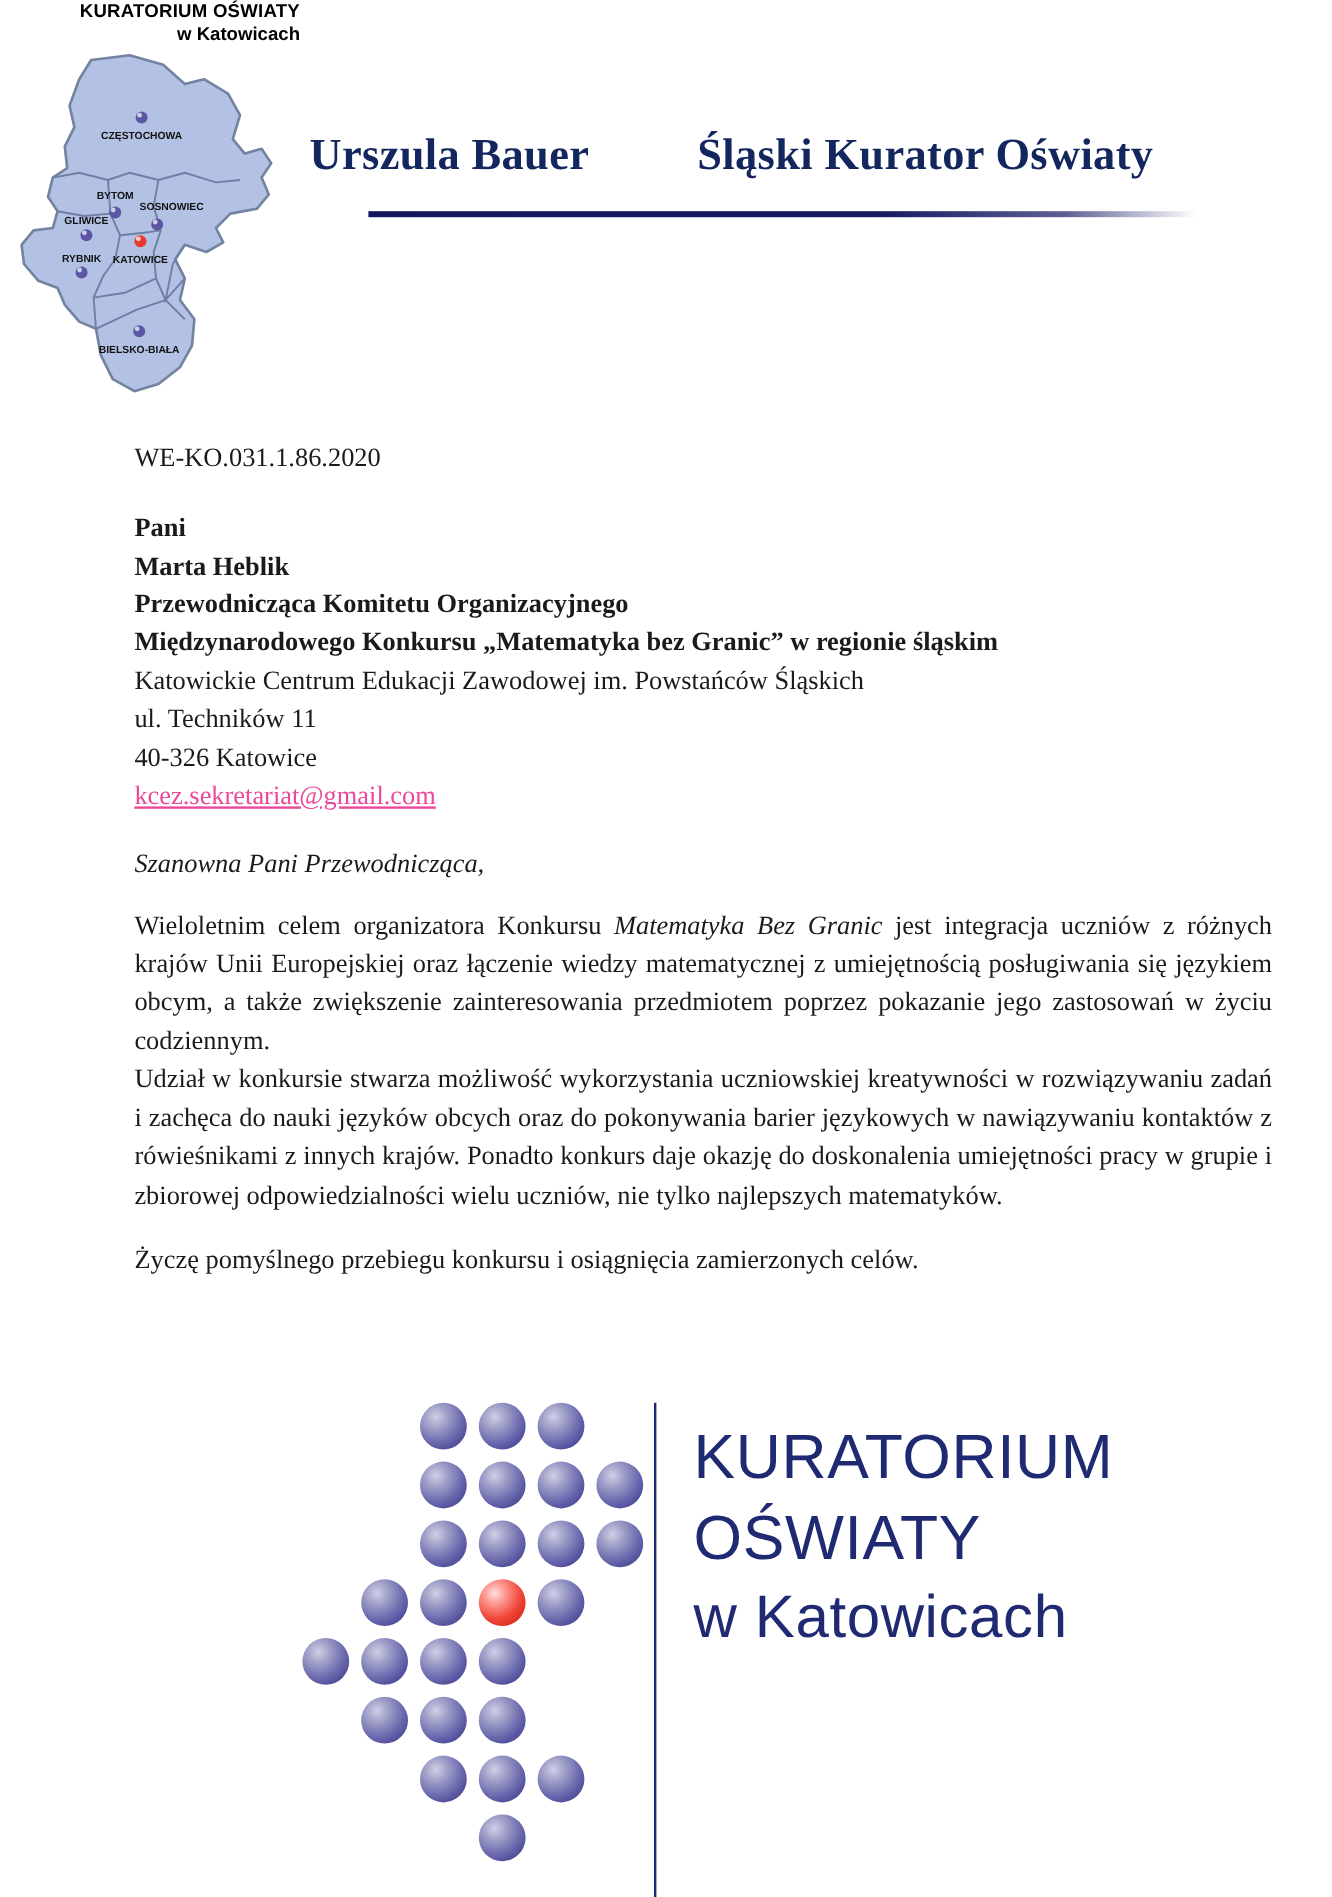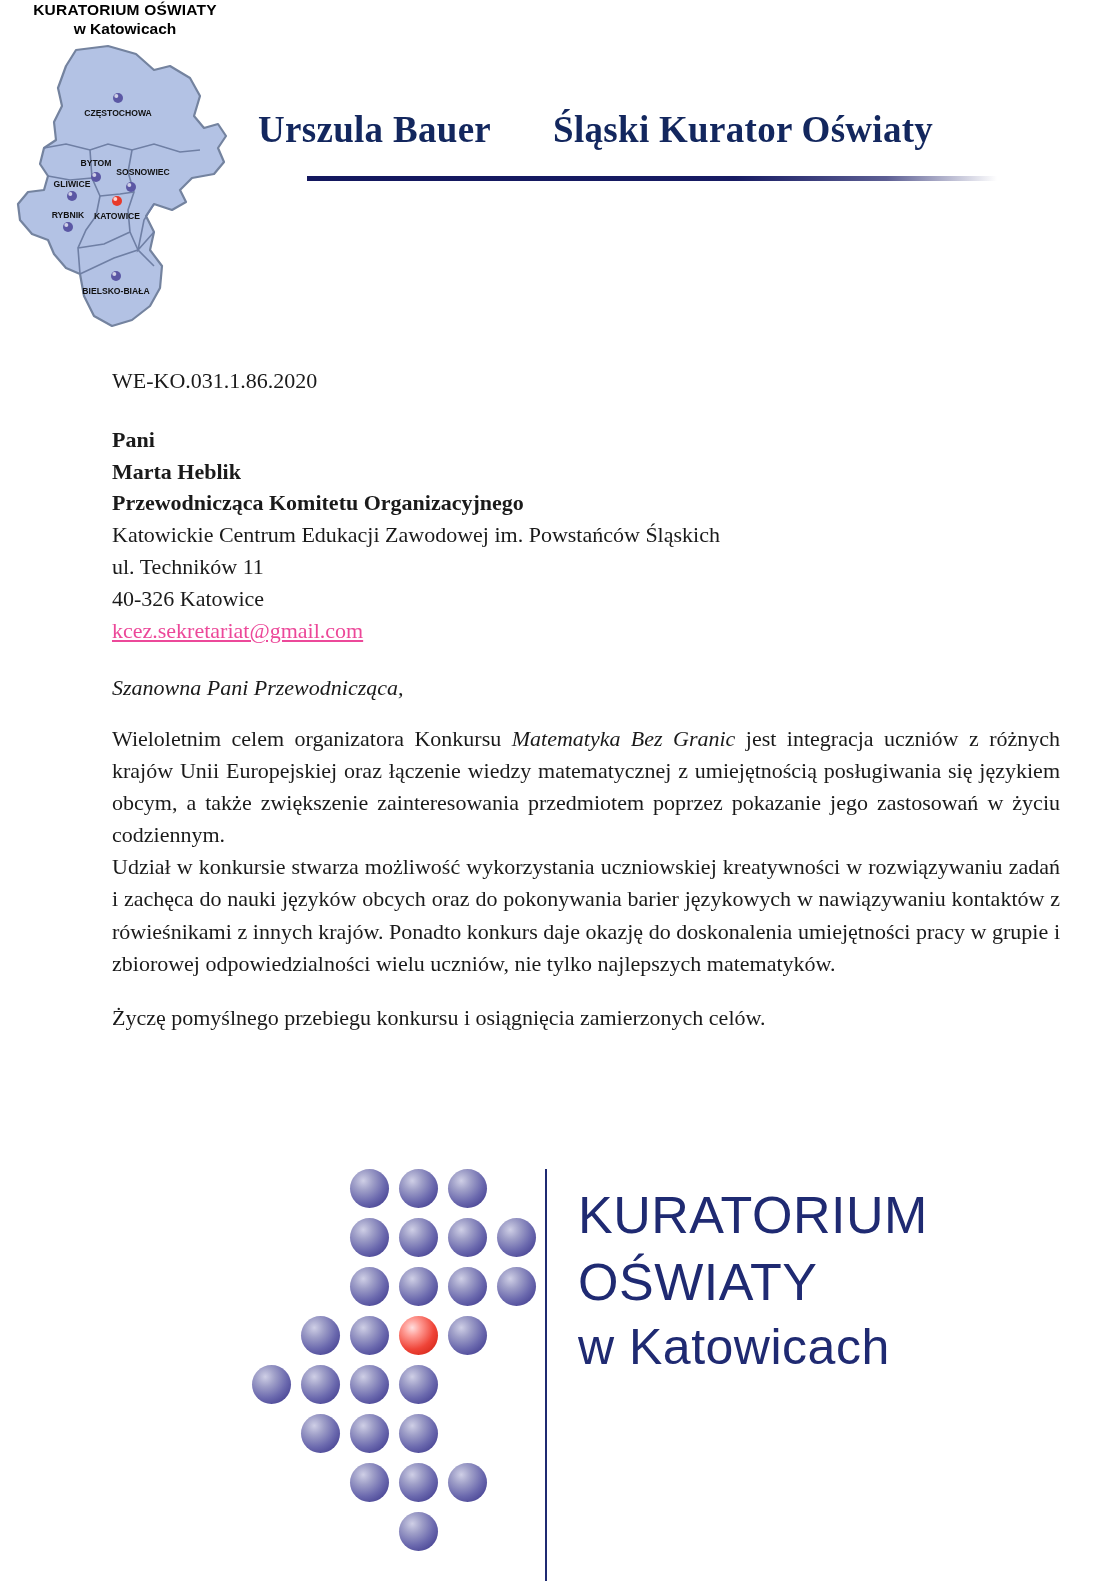--- a/index.html
+++ b/index.html
@@ -11,28 +11,28 @@
     position:relative;
     overflow:hidden;
   }
   .page{position:relative;width:1110px;height:1581px;}
 
   
   .lh-logo{position:absolute;left:0;top:0;width:250px;}
   .lh-title{
     font-family:"Liberation Sans", sans-serif;
     font-weight:bold;color:#000;
-    text-align:center;line-height:1.25;
+    text-align:right;line-height:1.25;
   }
   .lh-title .l1{display:block;font-size:15.5px;letter-spacing:.2px;}
   .lh-title .l2{display:block;font-size:15.5px;}
   .lh-map{position:absolute;left:4px;top:44px;width:240px;height:290px;}
 
   .lh-names{position:absolute;left:258px;top:108px;width:740px;}
-  .lh-names .row{display:flex;align-items:baseline;}
+  .lh-names .row{display:flex;align-items:baseline;gap:28px;}
   .nm{
     font-family:"Liberation Serif", serif;
     font-weight:bold;font-size:37px;color:#13275e;
     letter-spacing:.3px;white-space:nowrap;
   }
   .nm.second{margin-left:62px;}
   .lh-rule{
     position:absolute;left:307px;top:176px;width:690px;height:5px;
     background:linear-gradient(to right,#13175e 0%,#171b63 62%,#5d5f94 84%,#ffffff 100%);
   }
@@ -152,20 +152,21 @@
   <div class="lh-rule"></div>
 
   <div class="doc">
 
     <div class="ref">WE-KO.031.1.86.2020</div>
 
     <div class="addr">
       <span class="b">Pani</span>
       <span class="b">Marta Heblik</span>
       <span class="b">Przewodnicząca Komitetu Organizacyjnego</span>
+      <span class="b">Międzynarodowego Konkursu „Matematyka bez Granic” w regionie śląskim</span>
       <span class="n">Katowickie Centrum Edukacji Zawodowej im. Powstańców Śląskich</span>
       <span class="n">ul. Techników 11</span>
       <span class="n">40-326 Katowice</span>
       <a class="mail" href="#">kcez.sekretariat@gmail.com</a>
     </div>
 
     <div class="salut">Szanowna Pani Przewodnicząca,</div>
 
 
     <div class="gap"></div>

